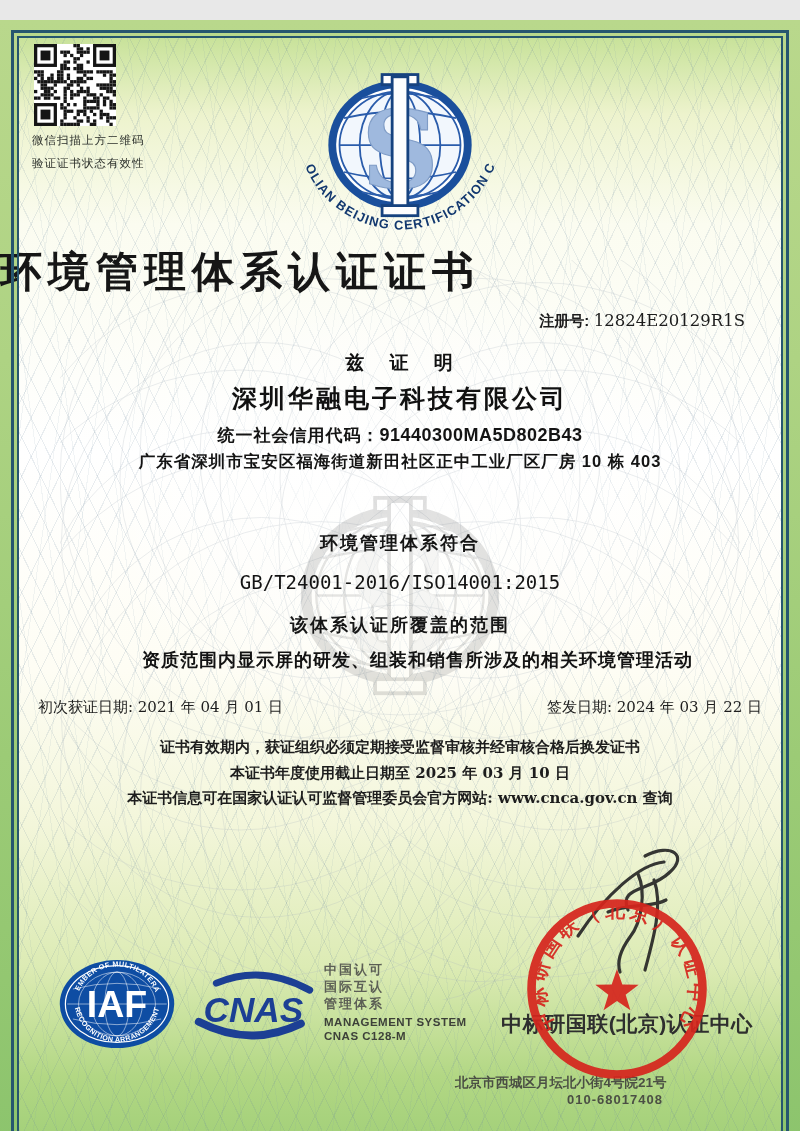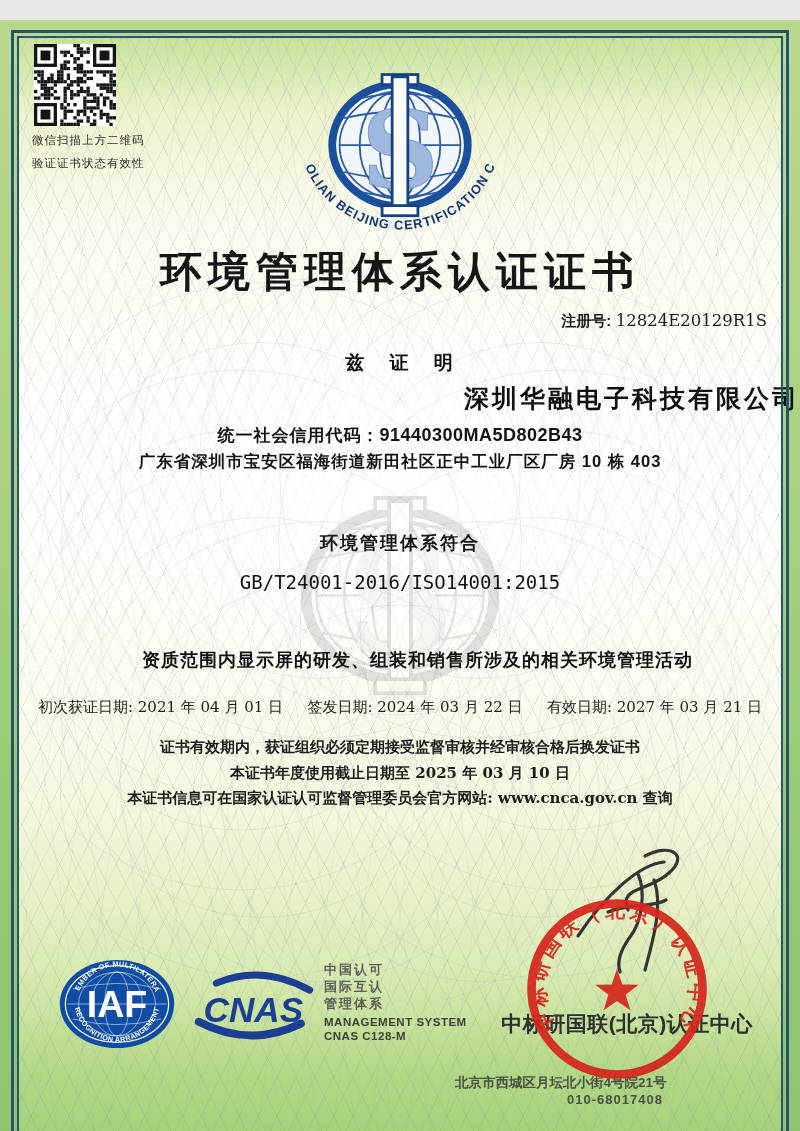--- a/index.html
+++ b/index.html
@@ -28,29 +28,29 @@
   .watermark { position:absolute; left:245px; top:438px; width:310px; height:272px;
     filter:grayscale(1) brightness(1.12); opacity:.16; z-index:1; }
 
   .qr { position:absolute; left:34px; top:24px; width:82px; height:82px; z-index:2; }
   .qr-caption { position:absolute; left:32px; z-index:2; font-family:"DejaVu Serif",serif;
     font-size:11.5px; color:#2b2f2a; letter-spacing:1px; }
   .qr-cap1 { top:113px; } .qr-cap2 { top:136px; }
 
   .csi-logo { position:absolute; left:288px; top:40px; width:224px; height:196px; z-index:2; }
 
-  .title { position:absolute; top:224px; left:0; width:100%; text-align:center; z-index:2;
+  .title { position:absolute; top:224px; left:0; width:100%; z-index:2;
     font-size:42px; font-weight:bold; color:#161616; letter-spacing:6px; }
-  .regline { position:absolute; top:291px; right:33px; z-index:2; color:#1c1c1c; }
+  .regline { position:absolute; top:291px; right:55px; z-index:2; color:#1c1c1c; }
   .regline .lbl { font-size:15px; font-weight:bold; }
   .regline .val { font-family:"DejaVu Serif",serif; font-size:16.5px; }
 
   .certify { position:absolute; top:330px; width:100%; text-align:center; z-index:2;
     font-size:19px; font-weight:bold; color:#111; letter-spacing:10px;padding-left:8px; }
-  .company { position:absolute; top:362px; width:100%; text-align:right; z-index:2;
+  .company { position:absolute; top:362px; width:100%; text-align:center; z-index:2;
     font-size:25px; font-weight:bold; color:#111; letter-spacing:3px; }
   .credit { position:absolute; top:404px; width:100%; text-align:center; z-index:2;
     font-size:17px; font-weight:bold; color:#141414; letter-spacing:1px; }
   .credit .code { font-size:18px; letter-spacing:.5px; }
   .addr { position:absolute; top:431px; width:100%; text-align:center; z-index:2;
     font-size:16.5px; font-weight:bold; color:#141414; letter-spacing:1px; }
 
   .sysline { position:absolute; top:511px; width:100%; text-align:center; z-index:2;
     font-size:18px; font-weight:bold; color:#161616; letter-spacing:2px; }
   .standard { position:absolute; top:551px; width:100%; text-align:center; z-index:2;
@@ -393,26 +393,26 @@
 
   <div class="certify">兹 证 明</div>
   <div class="company">深圳华融电子科技有限公司</div>
   <div class="credit">
     <span>统一社会信用代码：</span><span class="code">91440300MA5D802B43</span>
   </div>
   <div class="addr">广东省深圳市宝安区福海街道新田社区正中工业厂区厂房 10 栋 403</div>
 
   <div class="sysline">环境管理体系符合</div>
   <div class="standard">GB/T24001-2016/ISO14001:2015</div>
+  <div class="scope-label">该体系认证所覆盖的范围</div>
   <div class="scope">资质范围内显示屏的研发、组装和销售所涉及的相关环境管理活动</div>
 
   <div class="dates">
     <div><span>初次获证日期: </span><span>2021 年 04 月 01 日</span></div>
     <div><span>签发日期: </span><span>2024 年 03 月 22 日</span></div>
-    <div><span>有效日期: </span><span>2027 年 03 月 21 日</span></div>
   </div>
 
   <div class="note note1">证书有效期内，获证组织必须定期接受监督审核并经审核合格后换发证书</div>
   <div class="note note2">本证书年度使用截止日期至 2025 年 03 月 10 日</div>
   <div class="note note3">本证书信息可在国家认证认可监督管理委员会官方网站: www.cnca.gov.cn 查询</div>
 
   <svg class="signature" viewBox="0 0 145 140">
     <g fill="none" stroke="#232323" stroke-width="3.2" stroke-linecap="round" opacity="0.9">
       <path d="M95,16 C 122,2 138,16 120,32 C 100,52 68,46 78,70"></path>
       <path d="M28,96 C 55,55 90,24 114,22"></path>

